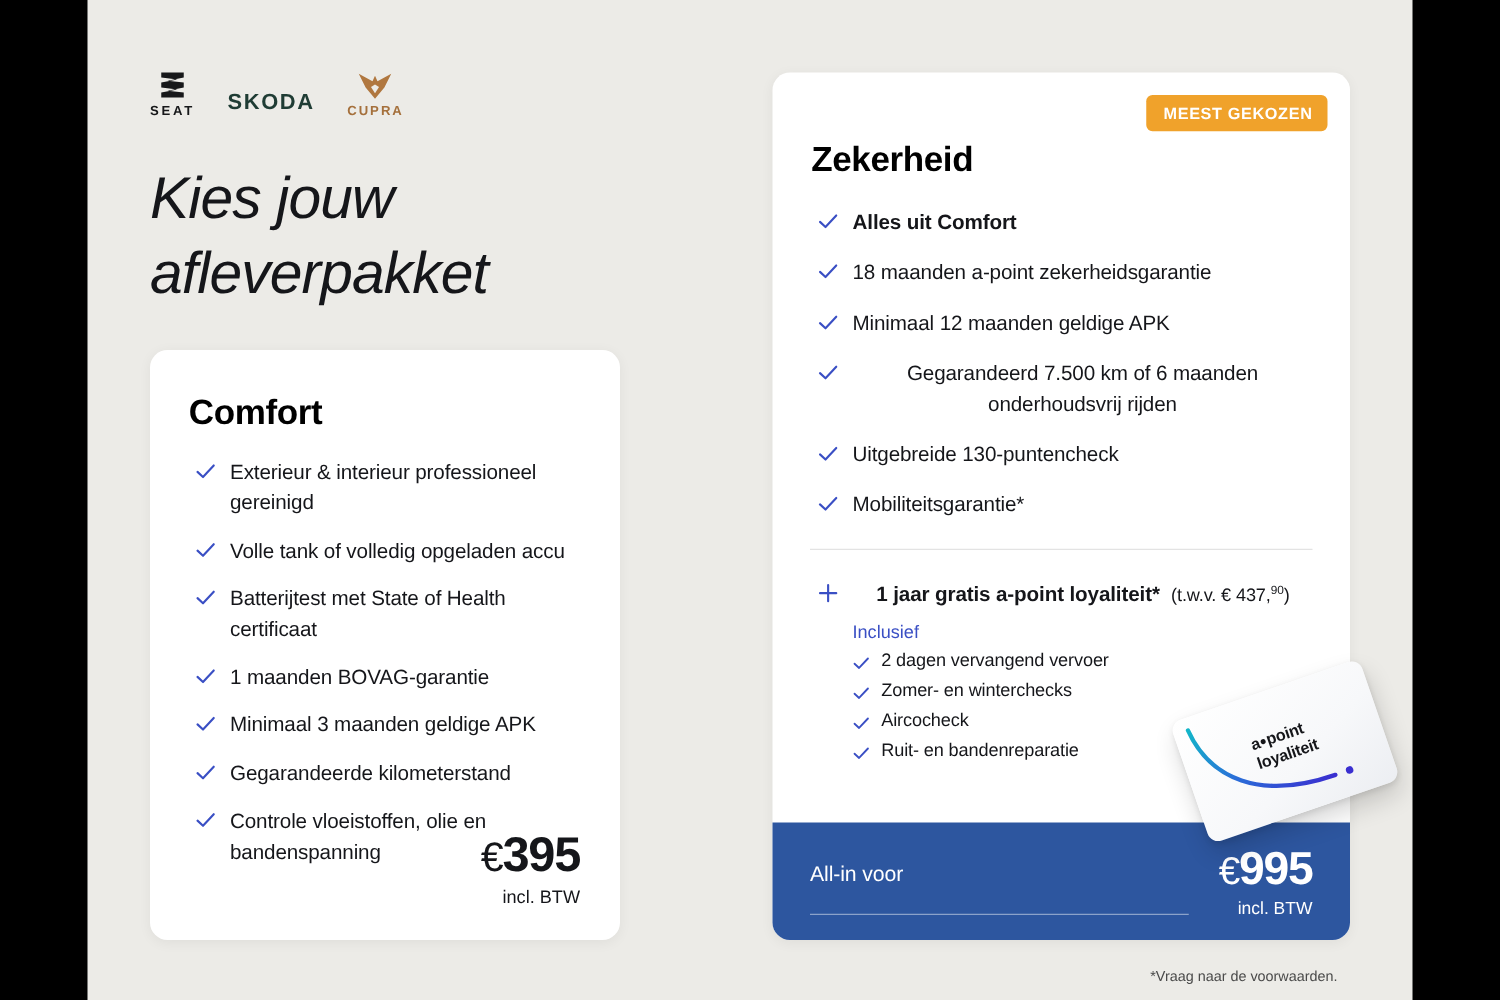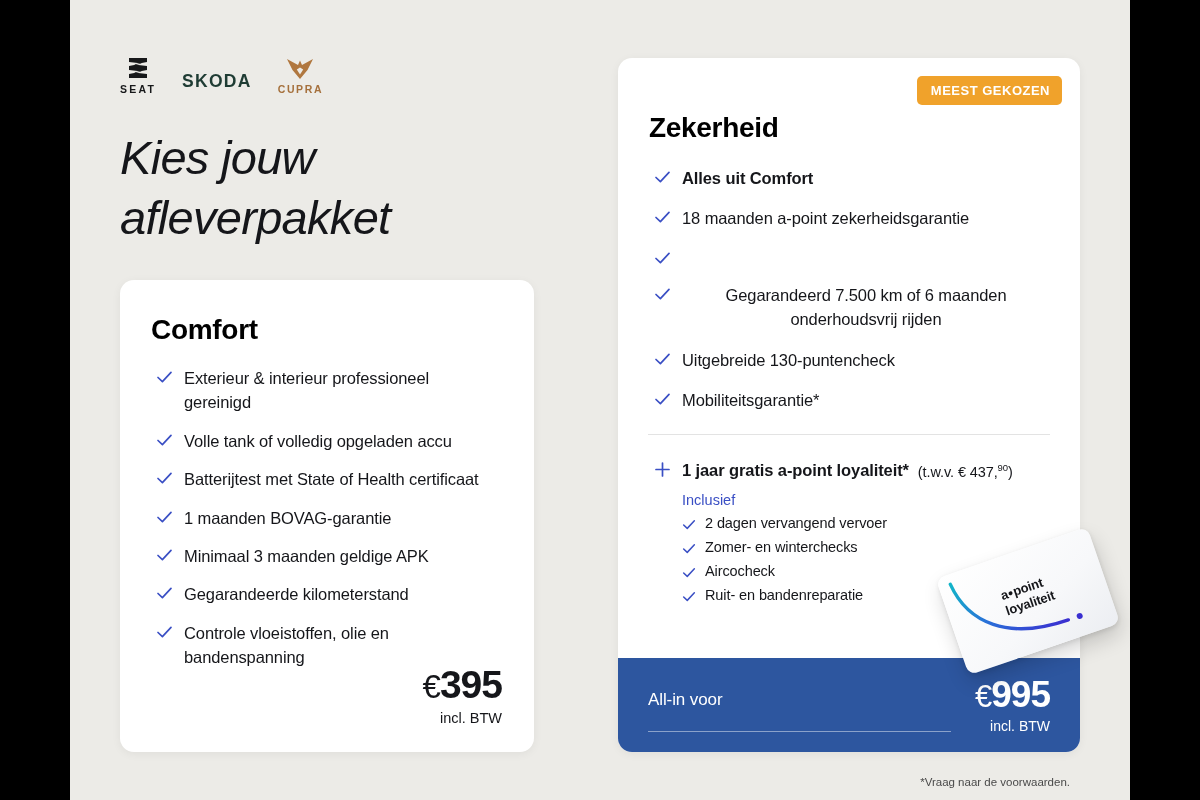--- a/index.html
+++ b/index.html
@@ -53,21 +53,21 @@
   }
 
   
   .card {
     position: absolute;
     background: #ffffff;
     border-radius: 14px;
     box-shadow: 0 2px 10px rgba(0,0,0,0.055);
   }
   .card-comfort {
-    left: 50px; top: 280px; width: 414px; height: 472px;
+    left: 50px; top: 280px; width: 376px; height: 472px;
     padding: 34px 34px 0 30px;
   }
   .card-zekerheid {
     left: 548px; top: 58px; width: 462px; height: 694px;
     padding: 34px 30px 0 30px;
   }
 
   .card-title {
     font-size: 28px; font-weight: 700; color: #000000;
     letter-spacing: -0.3px;
@@ -111,21 +111,21 @@
   
   .plus-row {
     display: flex; align-items: baseline;
     margin: 24px 0 0 6px;
   }
   .plus-icon {
     flex: 0 0 auto; width: 17px; height: 17px;
     margin-right: 11px; position: relative; top: 2px;
   }
   .plus-text {
-    font-size: 16.5px; font-weight: 700; color: #15161a; letter-spacing: -0.1px;
+    font-size: 16.5px; font-weight: 700; color: #15161a; letter-spacing: -0.1px; margin-left: 19px;
   }
   .plus-note {
     font-size: 14.5px; font-weight: 400; color: #15161a;
     margin-left: 9px; letter-spacing: -0.1px;
   }
   .plus-note sup { font-size: 9.5px; vertical-align: super; }
 
   .inclusief-label {
     color: #3a4fc4; font-size: 14.5px;
     margin: 12px 0 7px 34px;
@@ -331,20 +331,21 @@
               </svg>
           </span>
           <span class="feat-text">18 maanden a-point zekerheidsgarantie</span>
         </li>
         <li>
           <span class="check">
             <svg width="17" height="17" viewBox="0 0 17 17">
                 <path d="M2 8.5 L6.4 12.6 L15 3.4" fill="none" stroke="#3a4fc4" stroke-width="1.7" stroke-linecap="round" stroke-linejoin="round"></path>
               </svg>
           </span>
+          <span class="feat-text">Minimaal 12 maanden geldige APK</span>
         </li>
         <li>
           <span class="check">
             <svg width="17" height="17" viewBox="0 0 17 17">
                 <path d="M2 8.5 L6.4 12.6 L15 3.4" fill="none" stroke="#3a4fc4" stroke-width="1.7" stroke-linecap="round" stroke-linejoin="round"></path>
               </svg>
           </span>
           <span class="feat-text">Gegarandeerd 7.500 km of 6 maanden onderhoudsvrij rijden</span>
         </li>
         <li>

